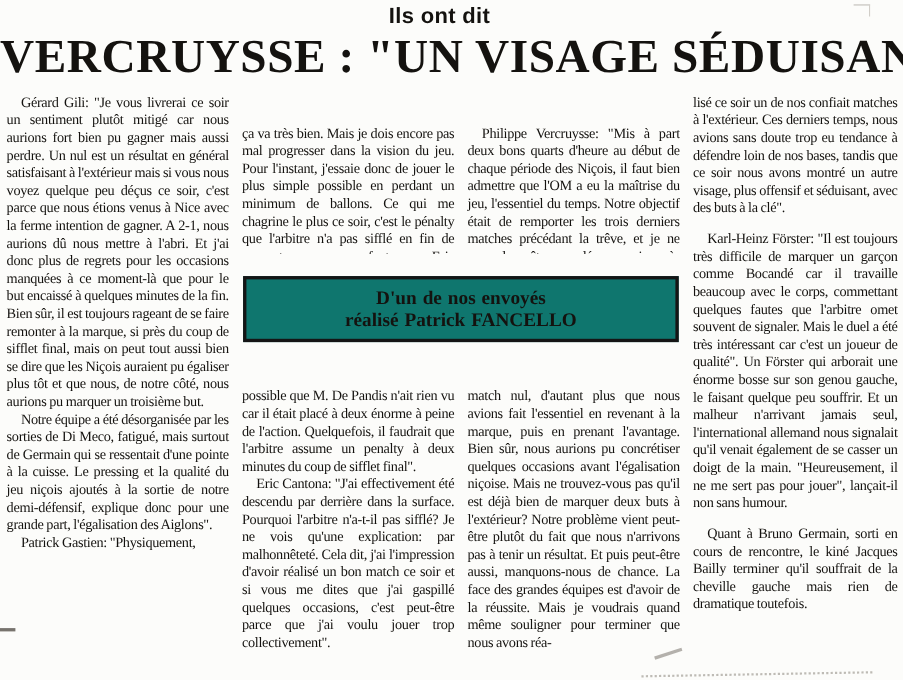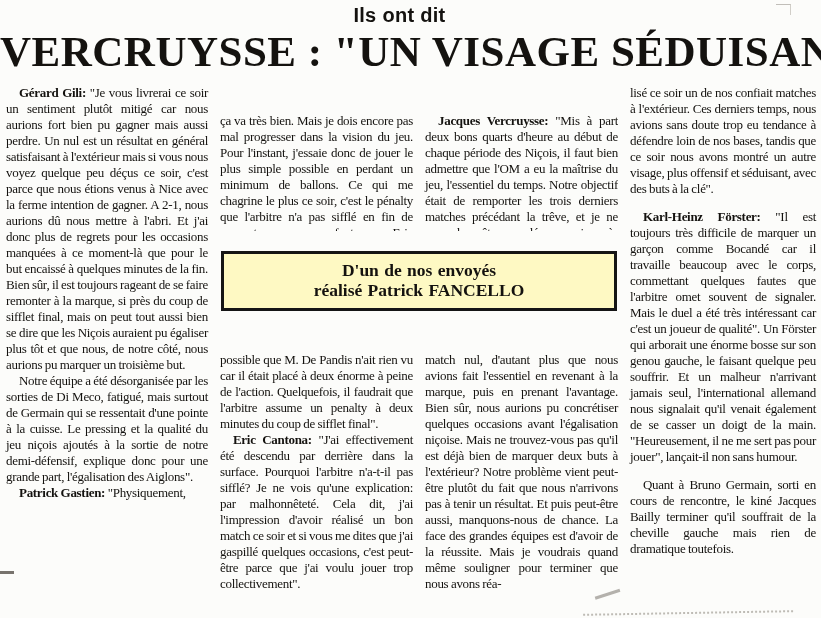--- a/index.html
+++ b/index.html
@@ -34,31 +34,31 @@
   .col1{width:202px;flex:none;}
   .middle{width:398px;flex:none;}
   .col4{width:186px;flex:none;}
   .middle-top{display:flex;gap:12px;height:146px;overflow:hidden;}
   .middle-bottom{display:flex;gap:12px;}
   .subcol{width:193px;flex:none;margin-top:28px;}
 
   p{margin:0;}
   p.indent{text-indent:13px;}
   p.gap{margin-top:12px;}
-  .lead{font-weight:bold;}
+  .lead{font-weight:normal;}
 
   
   .inset-box{
     border:3px solid #151515;
     margin:20px 1px 13px 1px;
     padding:6px 4px 8px 4px;
     text-align:center;
     font-weight:bold;font-size:17.5px;line-height:20px;
     letter-spacing:0;word-spacing:1px;
-    background:#fef9c3;
+    background:#0f766e;
   }
   .inset-box span{display:block;}
 
   
   .mark-tr{position:absolute;top:4px;right:8px;width:14px;height:10px;
     border-top:1px solid #9a968e;border-right:1px solid #b5b1a8;opacity:.6;}
   .mark-bl{position:absolute;left:0;top:571px;width:14px;height:3px;background:#55504a;opacity:.8;}
   .smudge-br{position:absolute;right:6px;bottom:4px;width:210px;height:12px;
     border-bottom:2px dotted #8c877d;opacity:.55;transform:rotate(-1deg);}
   .smudge-mid{position:absolute;right:180px;bottom:22px;width:26px;height:10px;
@@ -79,21 +79,21 @@
       <p class="indent"><span>Notre équipe a été désorganisée par les sorties de Di Meco, fatigué, mais surtout de Germain qui se ressentait d'une pointe à la cuisse. Le pressing et la qualité du jeu niçois ajoutés à la sortie de notre demi-défensif, explique donc pour une grande part, l'égalisation des Aiglons".</span></p>
       <p class="indent"><b class="lead">Patrick Gastien:</b><span> "Physiquement,</span></p>
     </div>
 
     <div class="middle">
       <div class="middle-top">
         <div class="subcol">
           <p><span>ça va très bien. Mais je dois encore pas mal progresser dans la vision du jeu. Pour l'instant, j'essaie donc de jouer le plus simple possible en perdant un minimum de ballons. Ce qui me chagrine le plus ce soir, c'est le pénalty que l'arbitre n'a pas sifflé en fin de rencontre pour une faute sur Eric Cantona. Il est im-</span></p>
         </div>
         <div class="subcol">
-          <p class="indent"><b class="lead">Jacques Vercruysse:</b><span> "Mis à part deux bons quarts d'heure au début de chaque période des Niçois, il faut bien admettre que l'OM a eu la maîtrise du jeu, l'essentiel du temps. Notre objectif était de remporter les trois derniers matches précédant la trêve, et je ne peux donc être que déçu ce soir après ce</span></p>
+          <p class="indent"><b class="lead">Philippe Vercruysse:</b><span> "Mis à part deux bons quarts d'heure au début de chaque période des Niçois, il faut bien admettre que l'OM a eu la maîtrise du jeu, l'essentiel du temps. Notre objectif était de remporter les trois derniers matches précédant la trêve, et je ne peux donc être que déçu ce soir après ce</span></p>
         </div>
       </div>
 
       <div class="inset-box">
         <span>D'un de nos envoyés</span>
         <span>réalisé Patrick FANCELLO</span>
       </div>
 
       <div class="middle-bottom">
         <div class="subcol">

